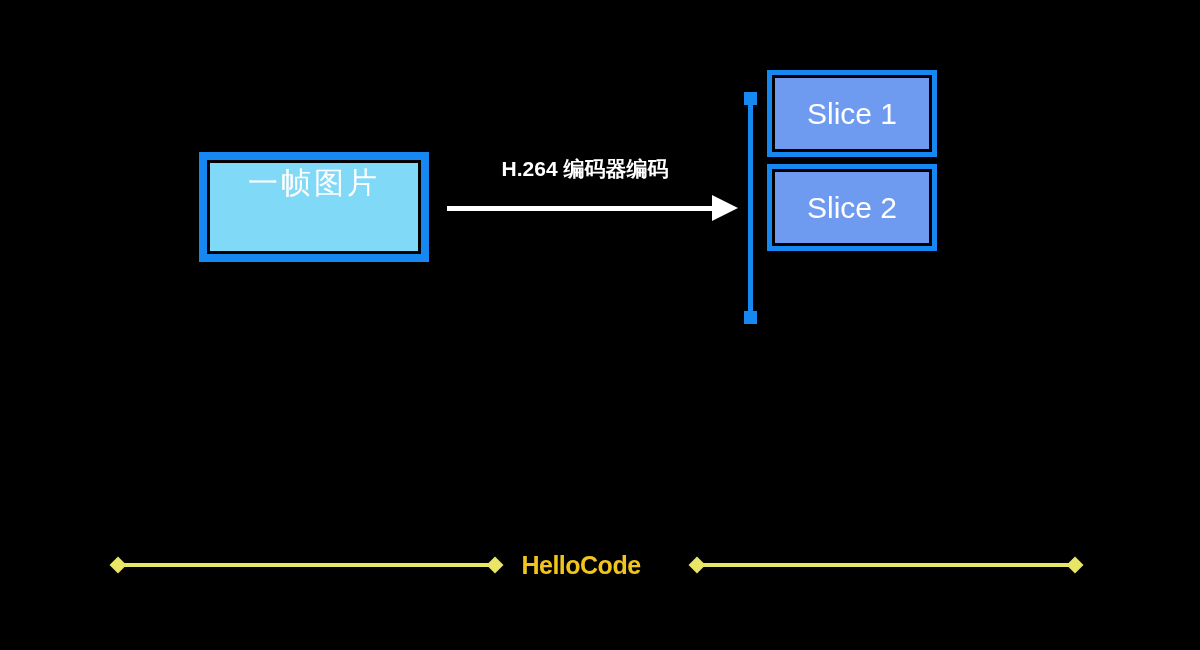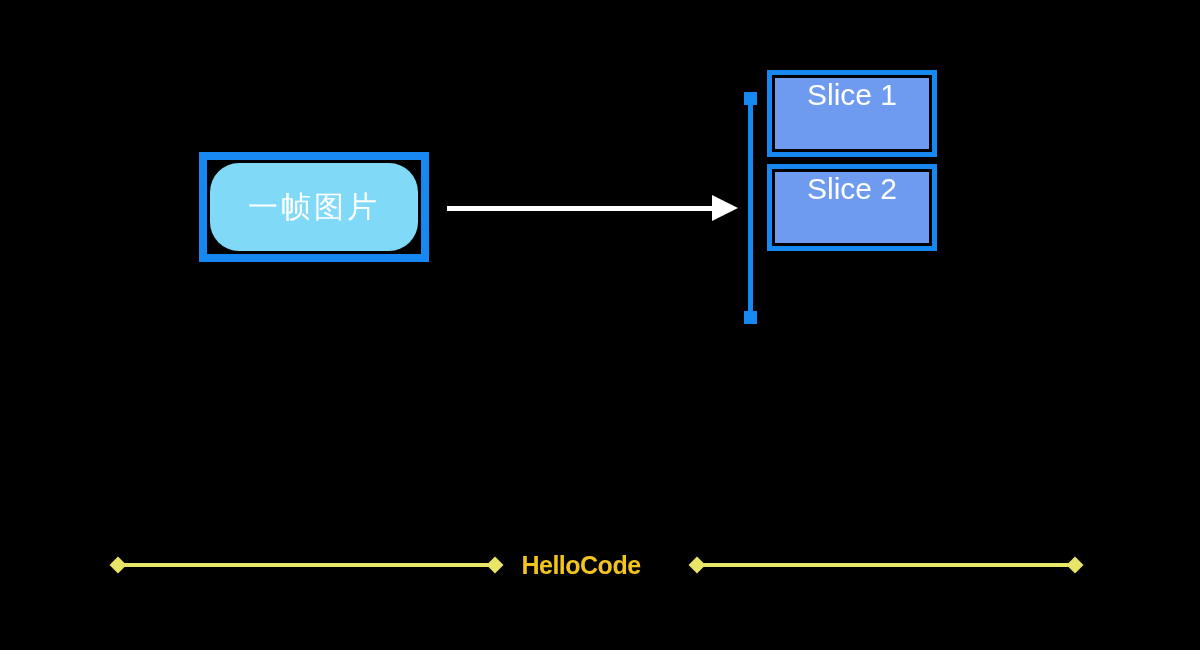--- a/index.html
+++ b/index.html
@@ -29,21 +29,21 @@
     position: absolute;
     left: 199px; top: 152px;
     width: 230px; height: 110px;
     border: 8px solid var(--accent-blue);
     background: #000;
     padding: 3px;
   }
   .frame-fill {
     width: 100%; height: 100%;
     background: var(--frame-fill);
-    display: flex; align-items: center; justify-content: center; border-radius: 29px;
+    display: flex; justify-content: center;
   }
   .frame-label {
     color: var(--text-white);
     font-size: 30px;
     letter-spacing: 3px;
     font-weight: 400;
   }
 
   
   .arrow-label {
@@ -96,21 +96,21 @@
   }
   .slice-box {
     width: 170px; height: 87px;
     border: 5px solid var(--accent-blue);
     background: #000;
     padding: 3px;
   }
   .slice-fill {
     width: 100%; height: 100%;
     background: var(--slice-fill);
-    display: flex; justify-content: center;
+    display: flex; align-items: center; justify-content: center;
   }
   .slice-label {
     color: var(--text-white);
     font-size: 30px;
     font-weight: 400;
   }
 
   
   .footer-rule {
     position: absolute;
@@ -145,20 +145,21 @@
 <body>
 
 <div class="stage">
 
   <div class="frame-box">
     <div class="frame-fill">
       <span class="frame-label">一帧图片</span>
     </div>
   </div>
 
+  <div class="arrow-label">H.264 编码器编码</div>
   <div class="arrow-line"></div>
   <div class="arrow-head"></div>
 
   <div class="brace-line"></div>
   <div class="brace-cap cap-top"></div>
   <div class="brace-cap cap-bottom"></div>
 
   <div class="slice-group">
     <div class="slice-box">
       <div class="slice-fill">

